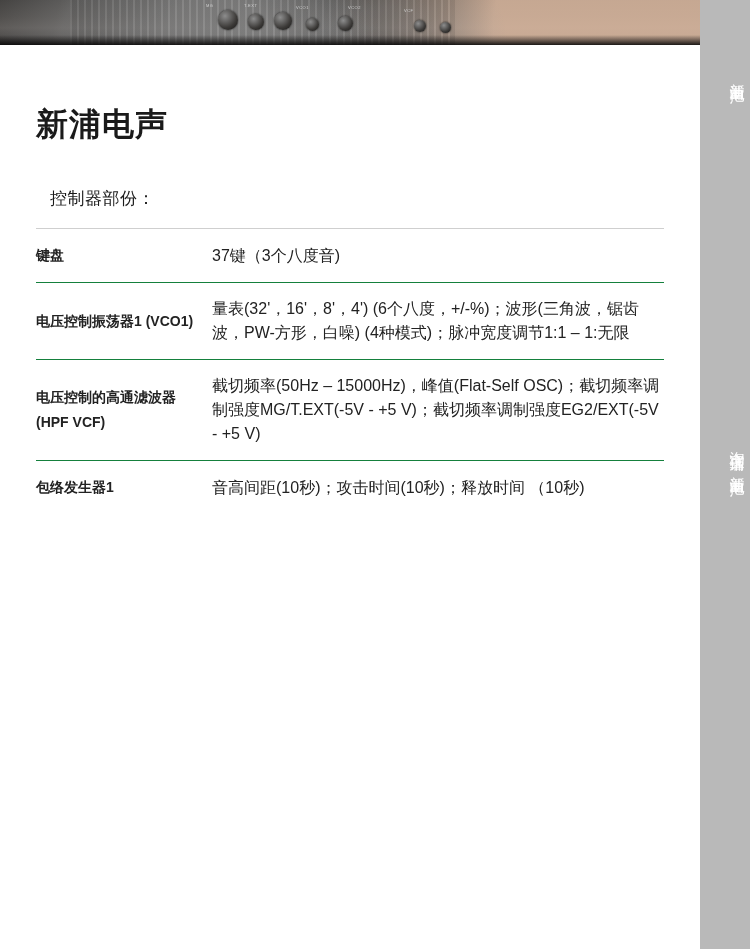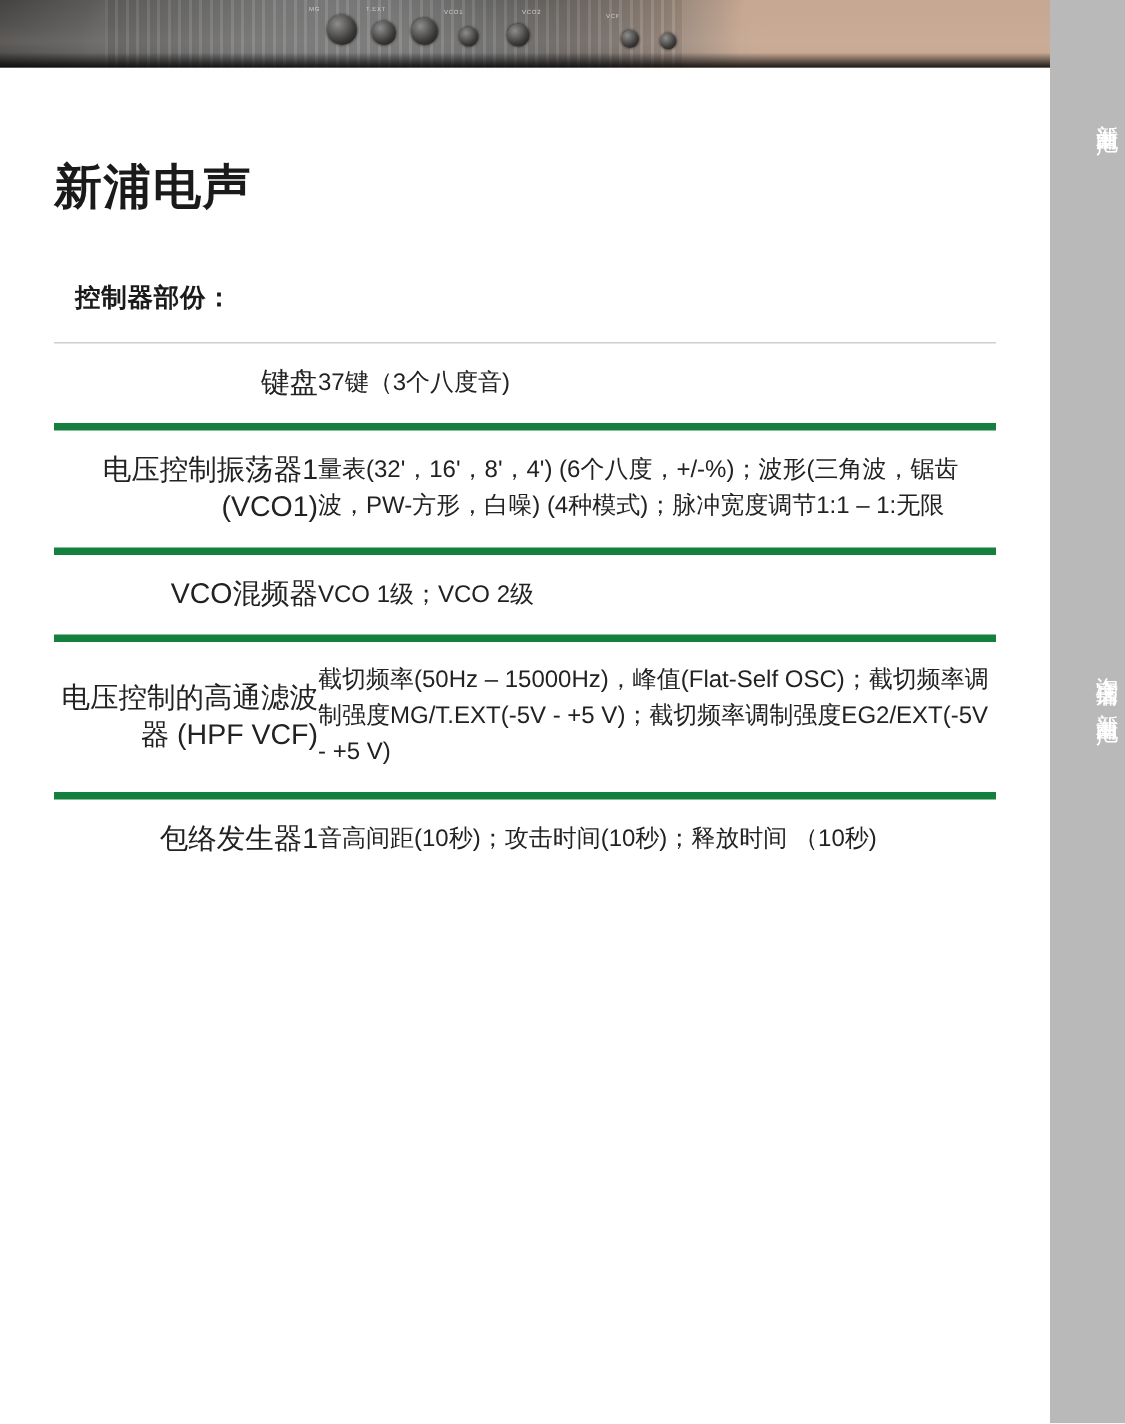--- a/index.html
+++ b/index.html
@@ -105,45 +105,46 @@
   .doc-title {
     margin: 58px 0 0 0;
     font-size: 32px;
     font-weight: bold;
     color: #1a1a1a;
     letter-spacing: 1px;
   }
   .section-title {
     margin: 40px 0 0 14px;
     font-size: 17px;
-    font-weight: bold;
+    font-weight: normal;
     color: #1a1a1a;
     letter-spacing: .5px;
   }
 
   table.spec {
     margin-top: 18px;
     width: 628px;
     border-collapse: collapse;
     table-layout: fixed;
   }
-  table.spec tr { border-top: 5px solid #15803d; }
+  table.spec tr { border-top: 1px solid #15803d; }
   table.spec tr:first-child { border-top: 1px solid #cfcfcf; }
   table.spec td {
     padding: 14px 0 14px 0;
     vertical-align: middle;
     color: #222;
   }
   td.k {
     width: 176px;
-    text-align: right;
-    font-size: 19px;
+    text-align: left;
+    font-size: 14px;
     line-height: 25px;
     padding-right: 10px;
     color: #141414;
+    font-weight: bold;
   }
   td.v {
     font-size: 16px;
     line-height: 24px;
     padding-left: 12px;
     color: #1c1c1c;
   }
 </style>
 </head>
 <body>
@@ -185,24 +186,20 @@
       <tbody>
         <tr>
           <td class="k">键盘</td>
           <td class="v">37键（3个八度音)</td>
         </tr>
         <tr>
           <td class="k">电压控制振荡器1 (VCO1)</td>
           <td class="v">量表(32'，16'，8'，4') (6个八度，+/-%)；波形(三角波，锯齿波，PW-方形，白噪) (4种模式)；脉冲宽度调节1:1 – 1:无限</td>
         </tr>
         <tr>
-          <td class="k">VCO混频器</td>
-          <td class="v">VCO 1级；VCO 2级</td>
-        </tr>
-        <tr>
           <td class="k">电压控制的高通滤波器 (HPF VCF)</td>
           <td class="v">截切频率(50Hz – 15000Hz)，峰值(Flat-Self OSC)；截切频率调制强度MG/T.EXT(-5V - +5 V)；截切频率调制强度EG2/EXT(-5V - +5 V)</td>
         </tr>
         <tr>
           <td class="k">包络发生器1</td>
           <td class="v">音高间距(10秒)；攻击时间(10秒)；释放时间 （10秒)</td>
         </tr>
       </tbody>
     </table>
   </div>

